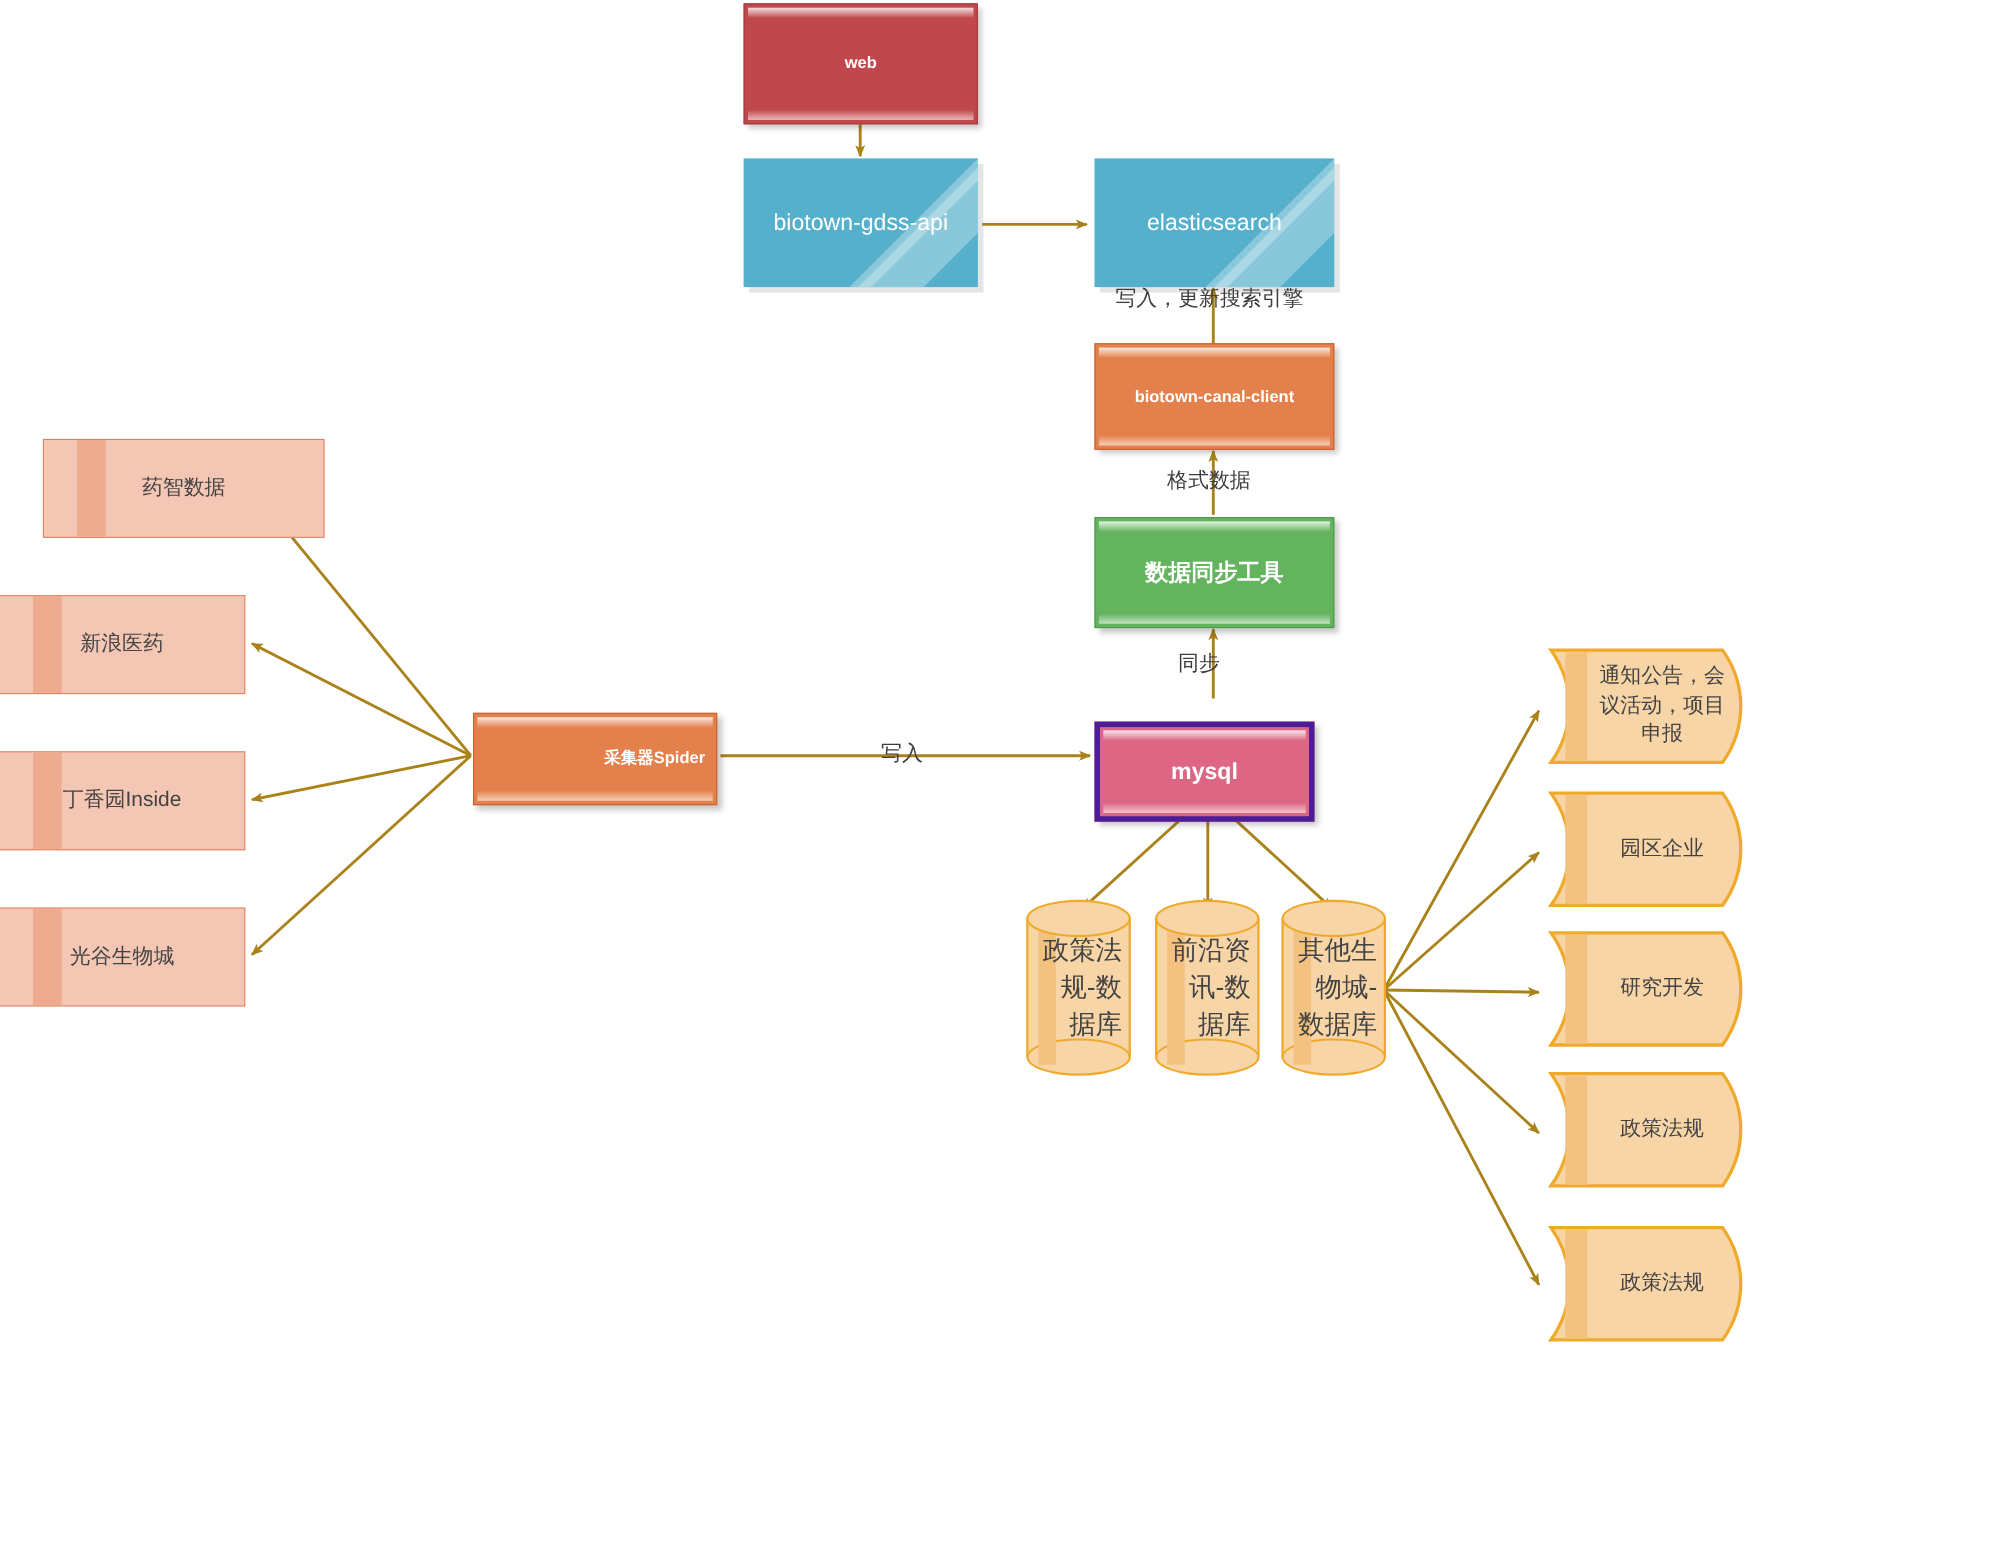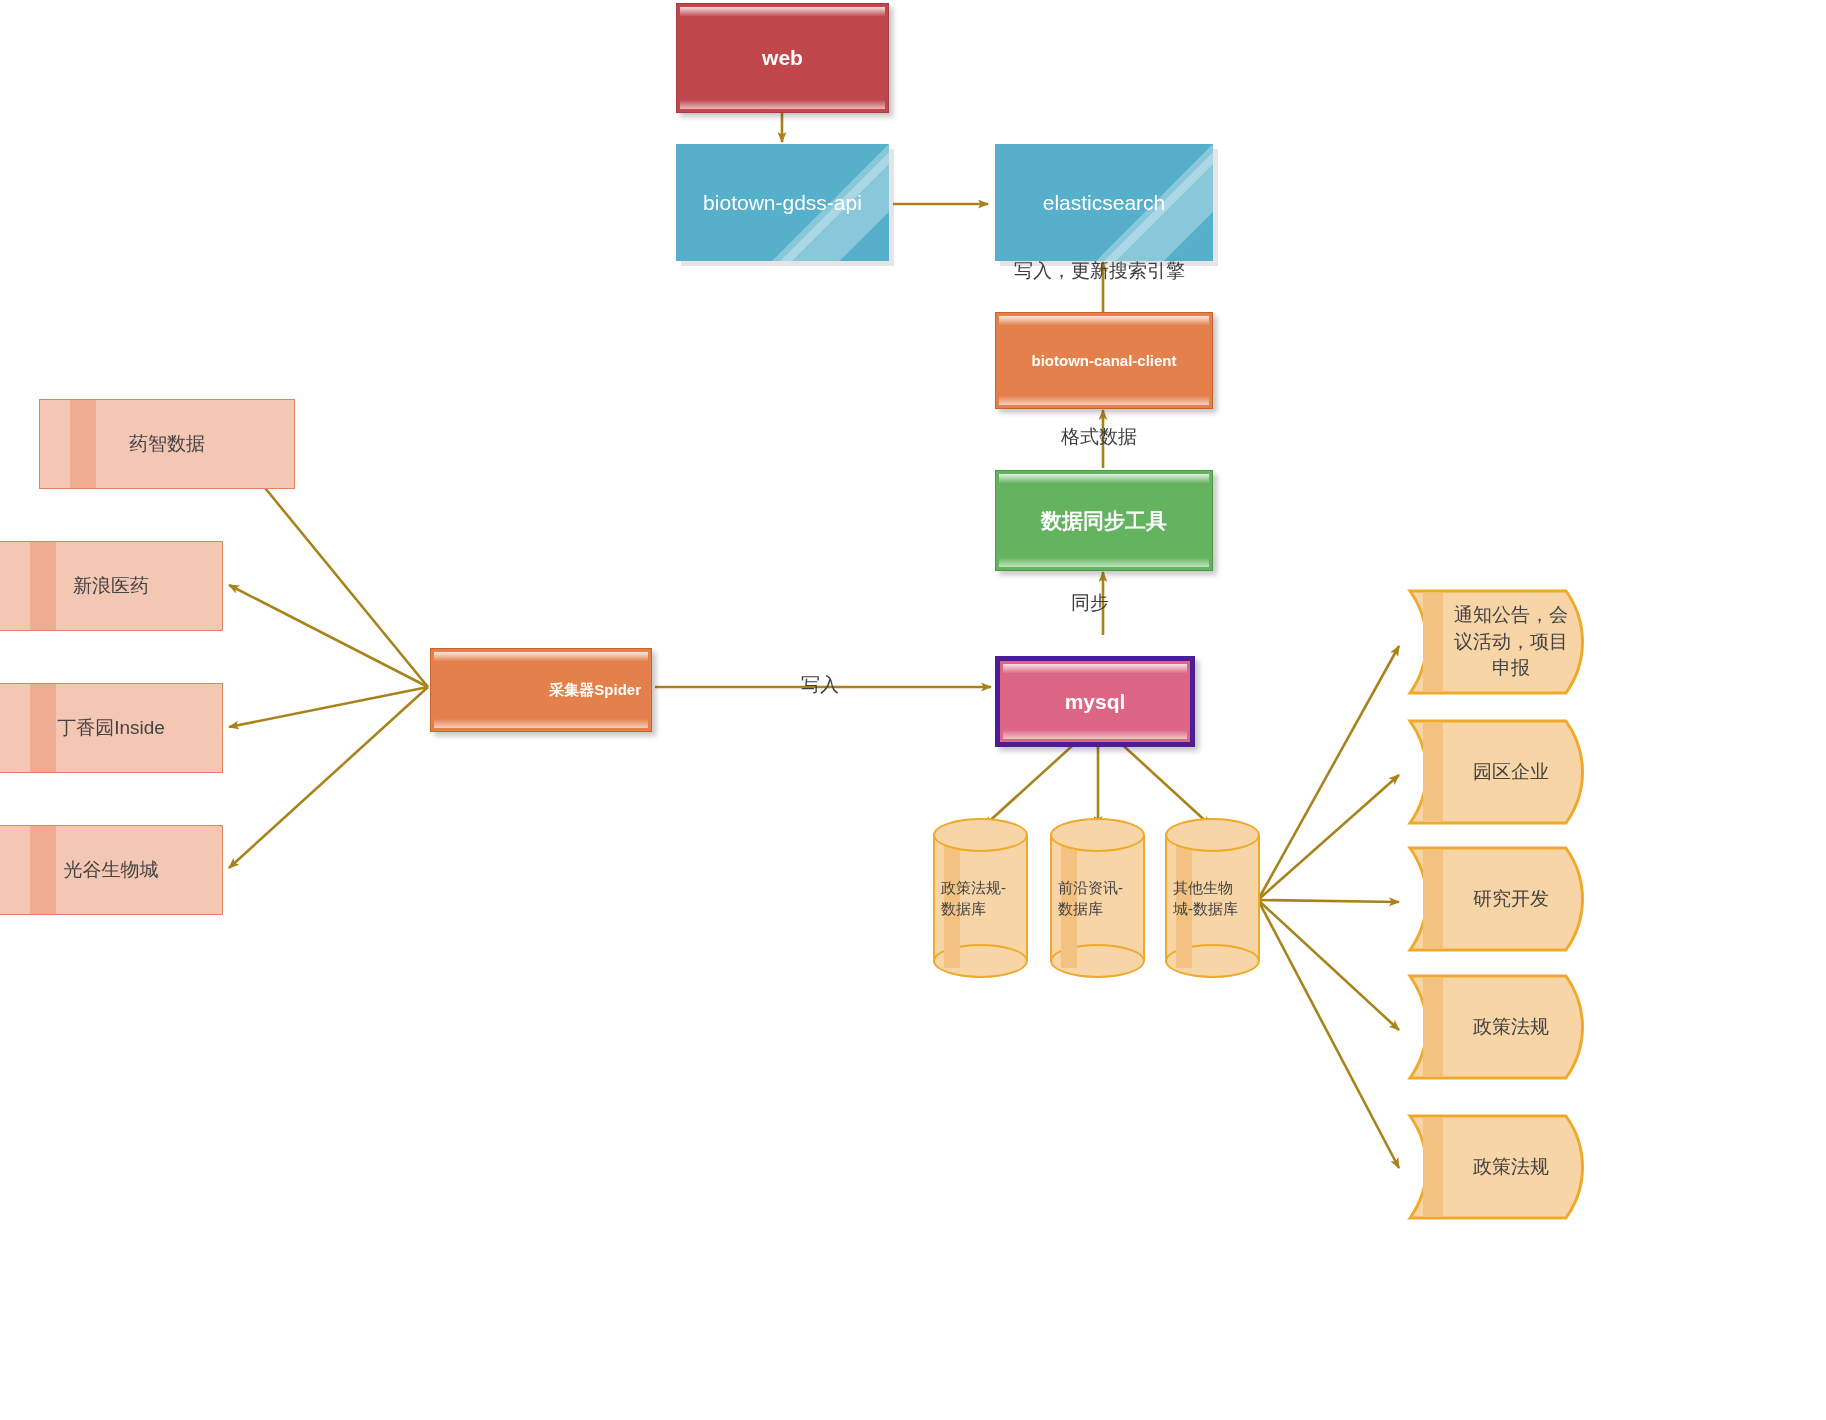--- a/index.html
+++ b/index.html
@@ -62,21 +62,21 @@
     background: linear-gradient(to top, rgba(255,255,255,0.62), rgba(255,255,255,0.02));
     z-index: 1;
   }
 
   
   .n-web {
     background: #c0474c;
     border: 1px solid #a63b40;
     color: #ffffff;
     font-weight: bold;
-    font-size: 21px;
+    font-size: 15px;
   }
   
   .n-orange {
     background: #e4804b;
     border: 1px solid #c8622f;
     color: #ffffff;
     font-weight: bold;
     font-size: 15px;
   }
   
@@ -190,23 +190,23 @@
     box-sizing: border-box;
     z-index: 1;
   }
   .cyl .cyl-label {
     position: absolute;
     left: 0; right: 0;
     top: 0; bottom: 0;
     display: flex;
     align-items: center;
     justify-content: center;
-    text-align: left;
+    text-align: right;
     color: #434343;
-    font-size: 15px;
+    font-size: 24px;
     line-height: 1.4;
     z-index: 4;
     padding: 0 8px;
     box-sizing: border-box;
   }
 
   
   .tape {
     position: absolute;
     z-index: 10;

